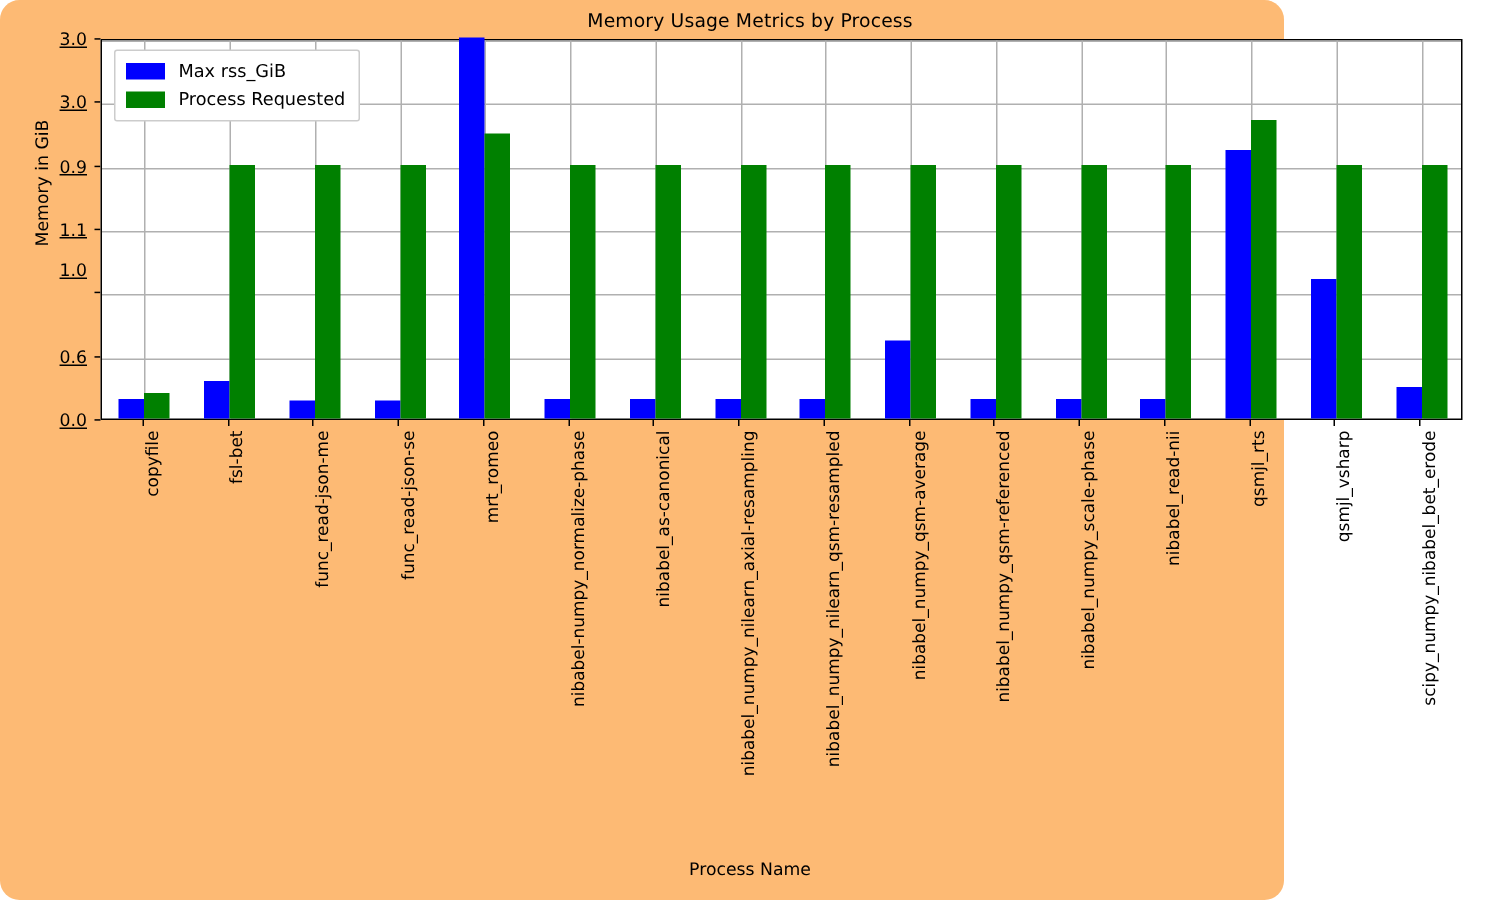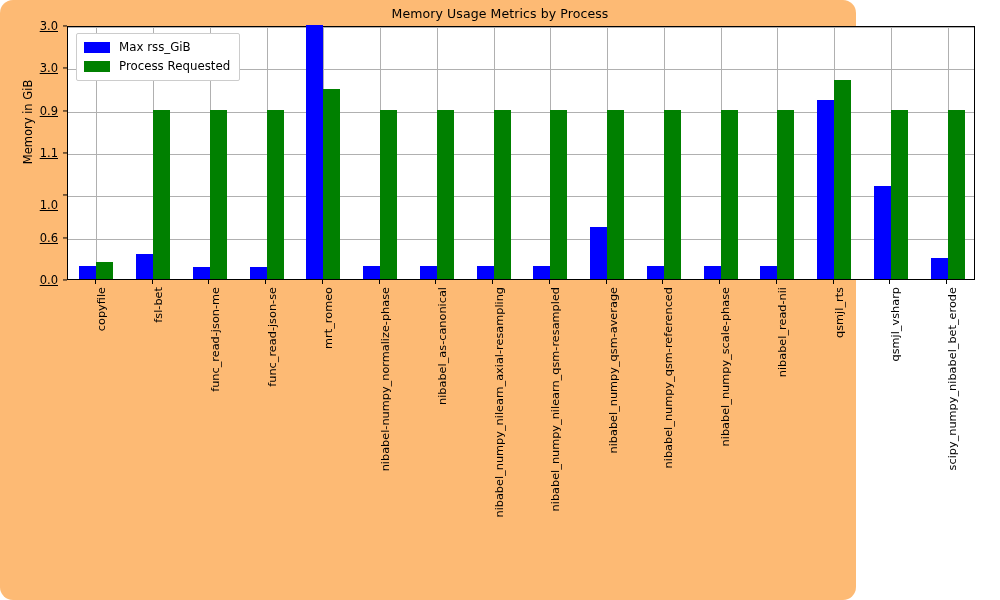--- a/index.html
+++ b/index.html
@@ -195,21 +195,21 @@
 
 <div id="figure">
 
   <div id="chart-title">Memory Usage Metrics by Process</div>
 
   <div id="y-ticks">
       <div class="t" style="top: 254px;">0.0</div>
       <div class="tickmark" style="top: 254px;"></div>
       <div class="t" style="top: 211.67px;">0.6</div>
       <div class="tickmark" style="top: 211.67px;"></div>
-      <div class="t" style="top: 179px;">1.0</div>
+      <div class="t" style="top: 154px;">1.0</div>
       <div class="tickmark" style="top: 169.33px;"></div>
       <div class="t" style="top: 127px;">1.1</div>
       <div class="tickmark" style="top: 127px;"></div>
       <div class="t" style="top: 84.67px;">0.9</div>
       <div class="tickmark" style="top: 84.67px;"></div>
       <div class="t" style="top: 42.33px;">3.0</div>
       <div class="tickmark" style="top: 42.33px;"></div>
       <div class="t" style="top: 0px;">3.0</div>
       <div class="tickmark" style="top: 0px;"></div>
     </div>
@@ -380,14 +380,15 @@
         </div>
       </div>
       <div class="xtick" style="left: 879.63px;">
         <div class="tickmark"></div>
         <div class="lblwrap">
           <span class="lblinner">scipy_numpy_nibabel_bet_erode</span>
         </div>
       </div>
     </div>
 
+  <div id="xlabel">Process Name</div>
 
 </div>
 
 </body></html>

